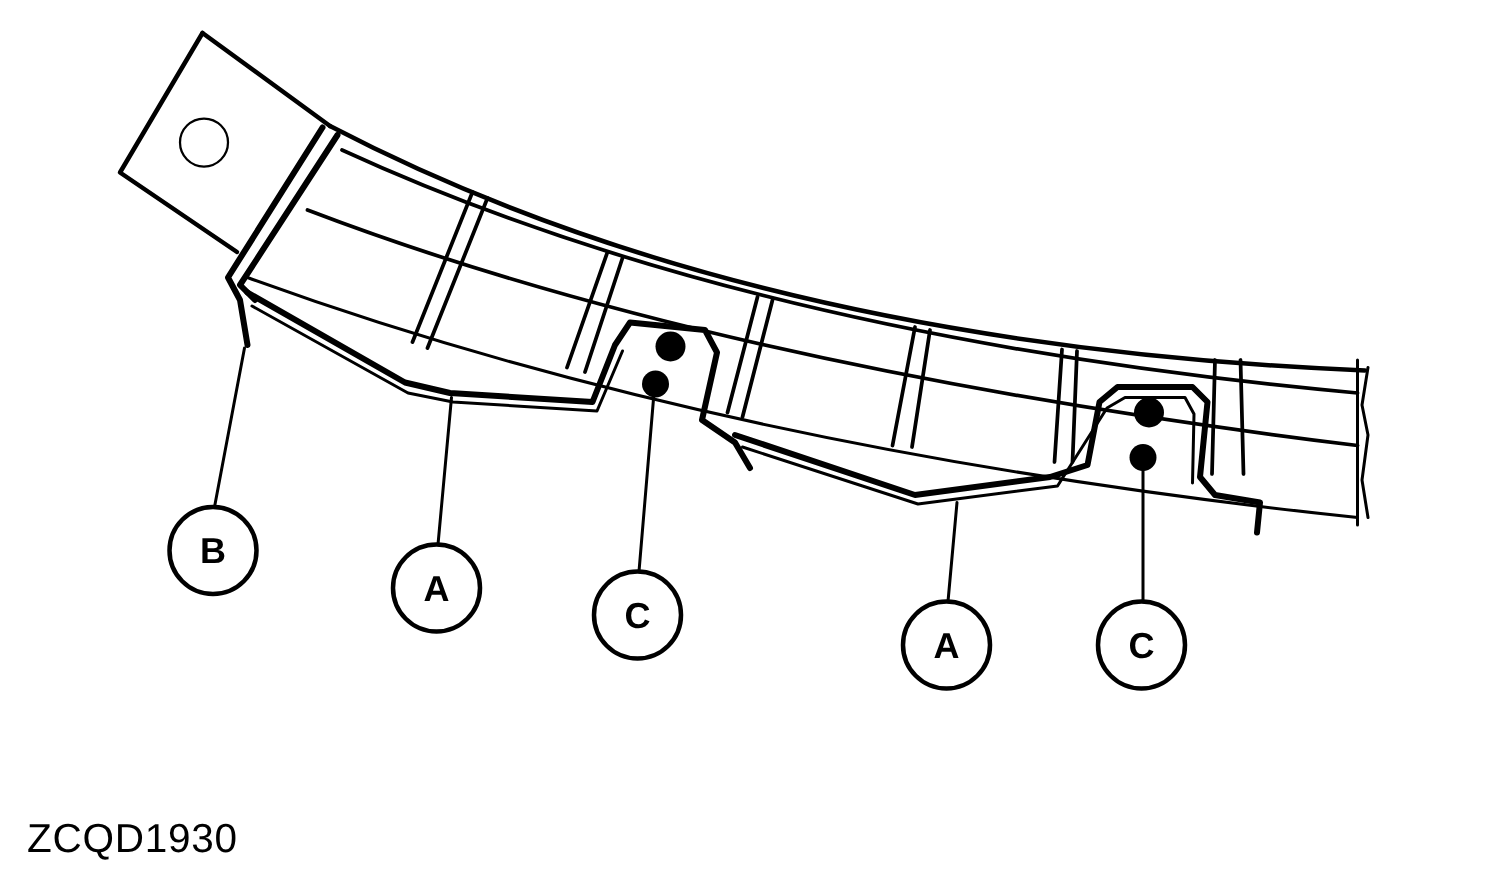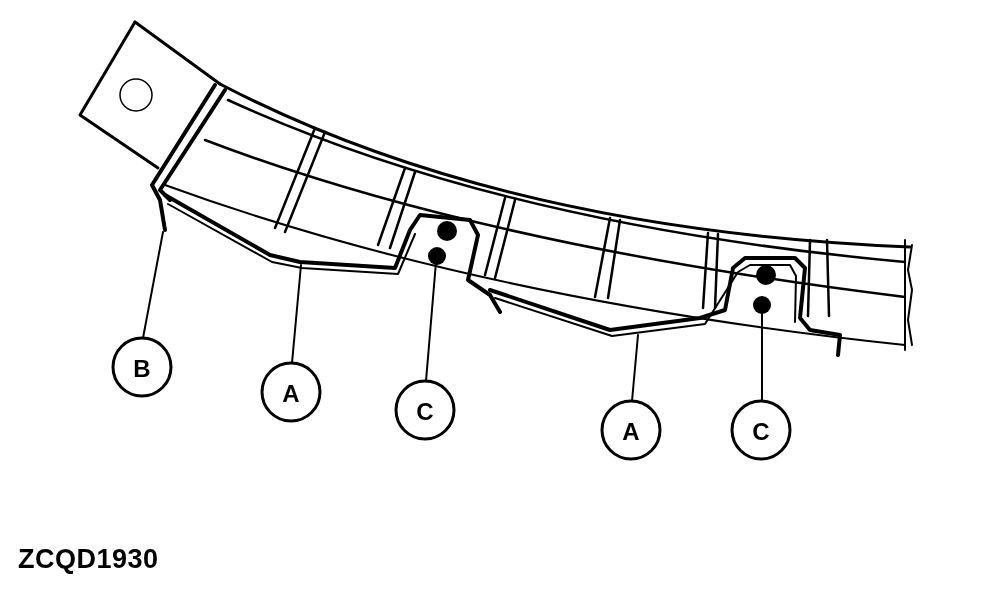--- a/index.html
+++ b/index.html
@@ -1,20 +1,20 @@
 <!DOCTYPE html>
 <html><head>
 <meta charset="utf-8">
 <style>
 html,body{margin:0;padding:0;background:#fff;}
 body{width:992px;height:591px;position:relative;overflow:hidden;font-family:"Liberation Sans",sans-serif;}
 svg{position:absolute;left:0;top:0;}
 .ln{fill:none;stroke:#000;stroke-linecap:round;stroke-linejoin:round;}
 .lbl{font-family:"Liberation Sans",sans-serif;font-weight:bold;font-size:24px;fill:#000;text-anchor:middle;dominant-baseline:central;}
-#fig-id{position:absolute;left:18px;top:544px;font-weight:bold;font-size:27px;color:#000;letter-spacing:0.5px;}
+#fig-id{position:absolute;left:18px;top:544px;font-weight:normal;font-size:27px;color:#000;letter-spacing:0.5px;}
 </style>
 </head>
 <body>
 
 <svg width="992" height="591" viewBox="0 0 992 591">
 
   <g>
     <path class="ln" stroke-width="3" d="M135,22 L80,115 L158,168"></path>
     <path class="ln" stroke-width="3" d="M135,22 L220,84"></path>
     <circle class="ln" stroke-width="1.5" cx="136" cy="95" r="16"></circle>

